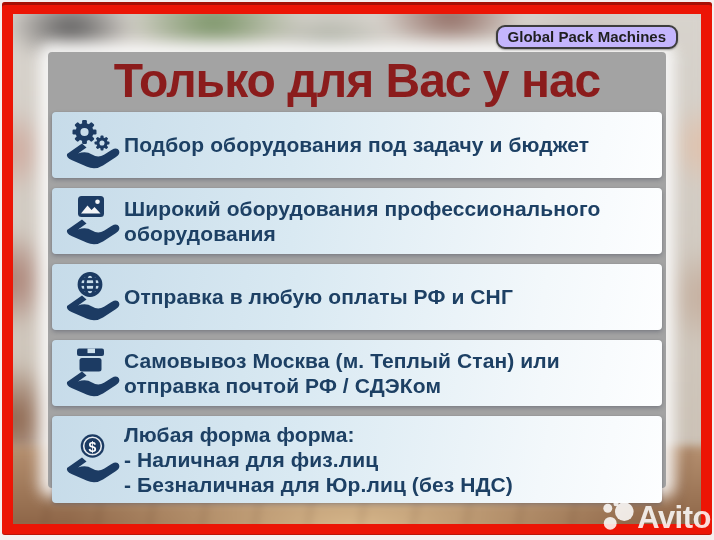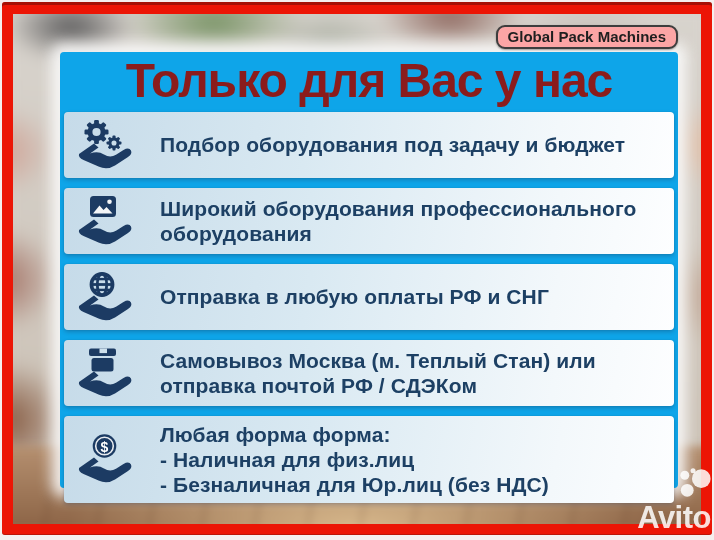--- a/index.html
+++ b/index.html
@@ -25,40 +25,40 @@
       radial-gradient(75px 65px at 100% 27%, rgba(228,188,162,.95), transparent 70%),
       radial-gradient(80px 75px at 100% 55%, rgba(192,162,142,.85), transparent 70%),
       linear-gradient(#d8d4ce, #c9beb1);}
   .wood{position:absolute;left:-10px;right:-10px;bottom:-8px;height:86px;filter:blur(4px);
     background-image:
       repeating-linear-gradient(99deg, rgba(78,44,24,.22) 0 3px, rgba(0,0,0,0) 3px 52px),
       radial-gradient(55% 160% at 50% 100%, rgba(226,196,150,.9), rgba(0,0,0,0) 75%),
       linear-gradient(#b59070, #8a6244);}
 
   
-  .panel{position:absolute;left:60px;top:52px;width:618px;height:436px;background:#0ea5e9;
+  .panel{position:absolute;left:48px;top:52px;width:618px;height:436px;background:#a3a3a3;
          border-radius:4px;box-shadow:0 0 14px 9px rgba(251,250,250,.88);}
   .page-title{margin:2px 0 4px;text-align:center;color:#8b1c1c;font-size:48px;font-weight:bold;
               letter-spacing:-1px;line-height:1.12;}
   .cards{display:flex;flex-direction:column;gap:10px;margin:0 4px;}
   .card{display:flex;align-items:center;min-height:54px;padding:6px 11px 6px 10px;border-radius:4px;
         background:linear-gradient(100deg,#c6dbe9 0%,#d9e9f2 40%,#f3f8fb 80%,#fdfeff 100%);
-        box-shadow:0 2px 4px rgba(30,35,60,.28), 0 0 1px rgba(0,0,0,.2);gap:24px;}
+        box-shadow:0 2px 4px rgba(30,35,60,.28), 0 0 1px rgba(0,0,0,.2);}
   .card-icon{flex:0 0 62px;display:flex;justify-content:center;align-items:center;}
   .card-text{color:#1d4064;font-size:21px;font-weight:bold;line-height:25px;letter-spacing:.1px;}
   .card-text .line{white-space:nowrap;}
 
   
-  .badge{position:absolute;top:25px;right:36px;background:#fca5a5;border:2px solid #3d3d3d;
+  .badge{position:absolute;top:25px;right:36px;background:#c4b5fd;border:2px solid #3d3d3d;
          border-radius:9px;padding:1px 10px 2px;font-size:15px;font-weight:bold;color:#1f1f1f;
          box-shadow:0 1px 2px rgba(0,0,0,.35);}
 
   
   .watermark{position:absolute;right:3px;bottom:7px;display:flex;align-items:flex-end;gap:3px;
-             color:rgba(255,255,255,.85);z-index:5;flex-direction:column;}
+             color:rgba(255,255,255,.85);z-index:5;}
   .watermark .wm-text{font-size:31px;font-weight:bold;line-height:30px;letter-spacing:-.5px;}
   svg{display:block;}
 </style>
 </head>
 <body>
 
 <svg width="0" height="0" style="position:absolute" aria-hidden="true">
   <defs>
     <path id="handP" fill="#1c3b63" d="M2 35 L17 24.5 L21.5 28.5 L13 34.5 Q21 31.5 27 35.5 Q33 39.5 39 35.8 L46.5 31 Q52 28 54 31.5 Q55.5 35 51 38 L38 46.5 Q30 51.5 21.5 47.5 L6.5 41 Q1 38.5 2 35 Z"></path>
     <g id="gearG">

